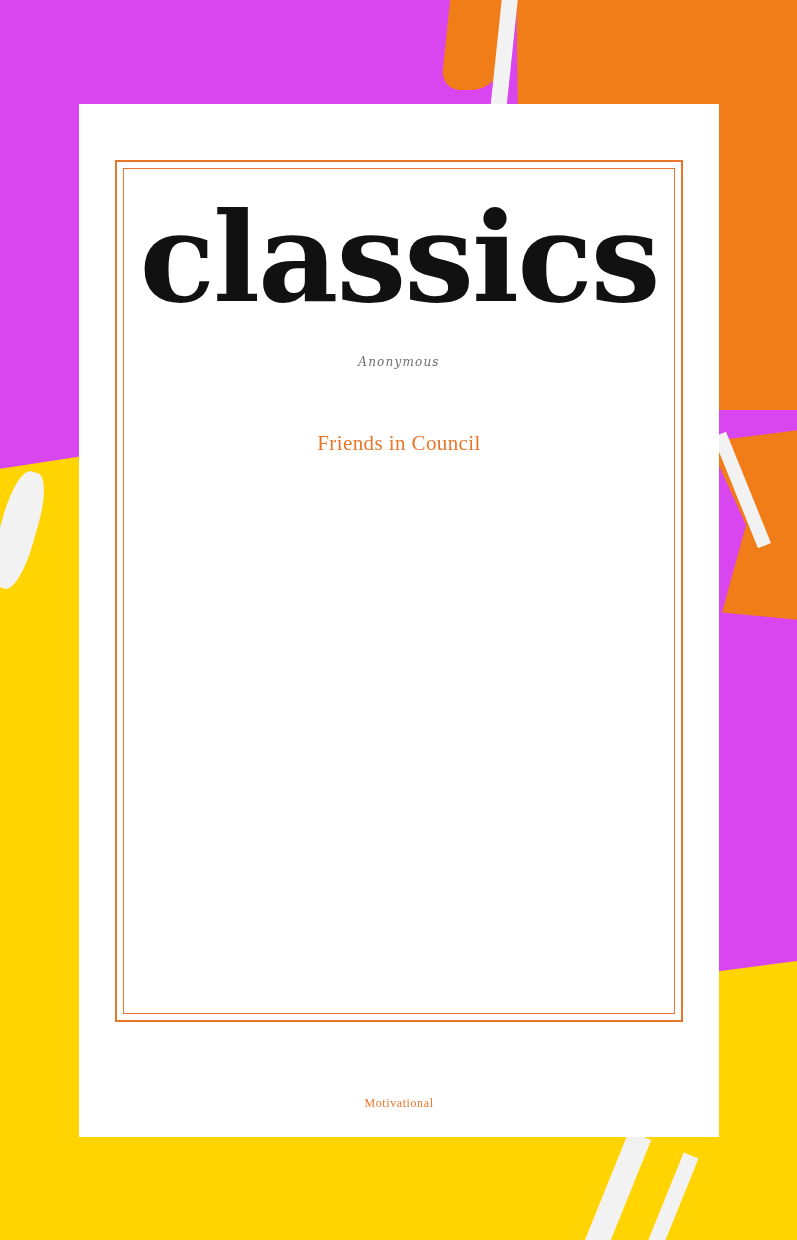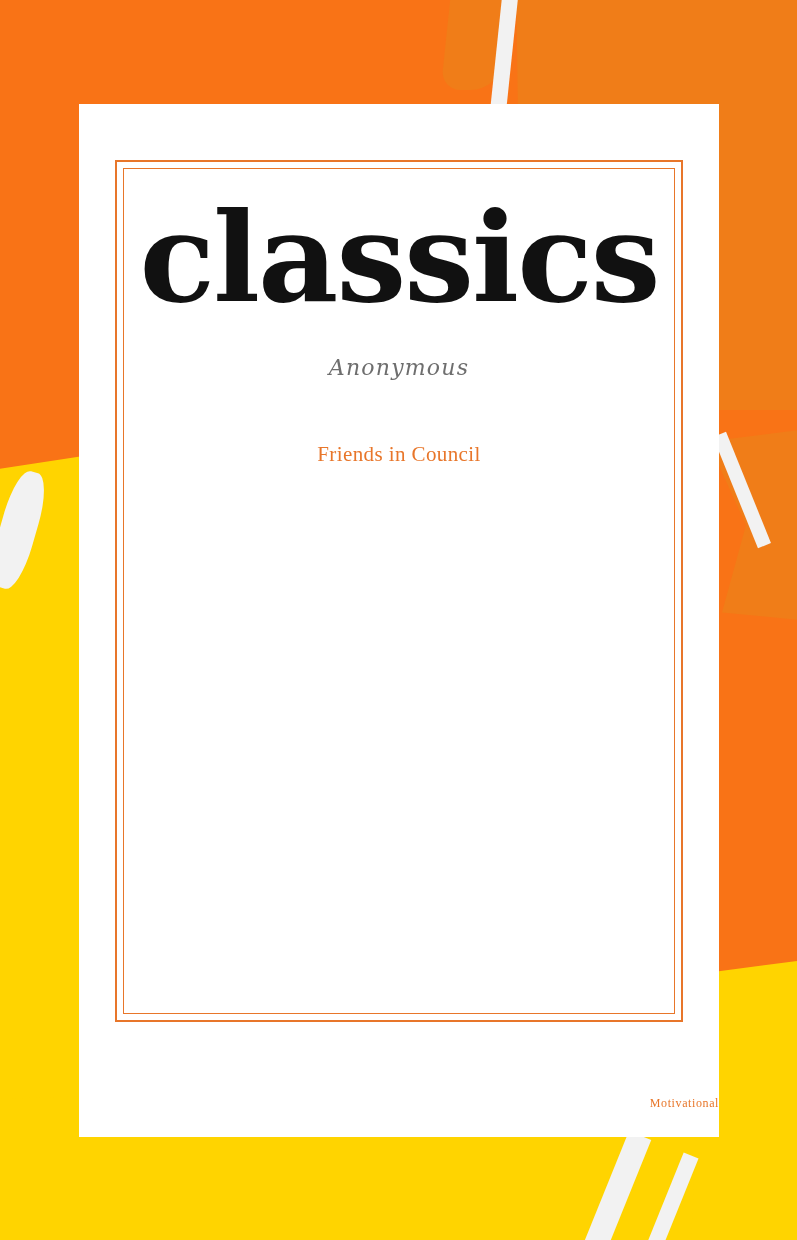--- a/index.html
+++ b/index.html
@@ -5,21 +5,21 @@
   html, body {
     margin: 0;
     padding: 0;
     background: #f0f0f0;
   }
   #page {
     position: relative;
     width: 797px;
     height: 1240px;
     overflow: hidden;
-    background: #f97316;
+    background: #d946ef;
     font-family: "Liberation Serif", serif;
   }
 
   
   .brush {
     position: absolute;
     pointer-events: none;
   }
 
   
@@ -166,21 +166,21 @@
     color: #111111;
     text-align: center;
     margin: 0;
   }
   .title-line-1 { margin-top: 32px; }
   .title-line-2 { margin-top: 4px; }
 
   .author {
     font-family: "DejaVu Serif", serif;
     font-style: italic;
-    font-size: 22px;
+    font-size: 12px;
     letter-spacing: 1.2px;
     color: #6e6e6e;
     margin-top: 40px;
   }
 
   .work-title {
     font-family: "Liberation Serif", serif;
     font-size: 21px;
     color: #E8762A;
     letter-spacing: 0.4px;
@@ -204,21 +204,21 @@
     font-family: "Liberation Serif", serif;
     font-size: 23px;
     letter-spacing: 3px;
     color: #1a1a1a;
   }
   .genre {
     position: absolute;
     left: 0;
     right: 0;
     bottom: 26px;
-    text-align: right;
+    text-align: center;
     font-family: "Liberation Serif", serif;
     font-size: 12px;
     letter-spacing: 0.6px;
     color: #E8762A;
   }
 </style>
 </head>
 <body>
 
 <div id="page">

